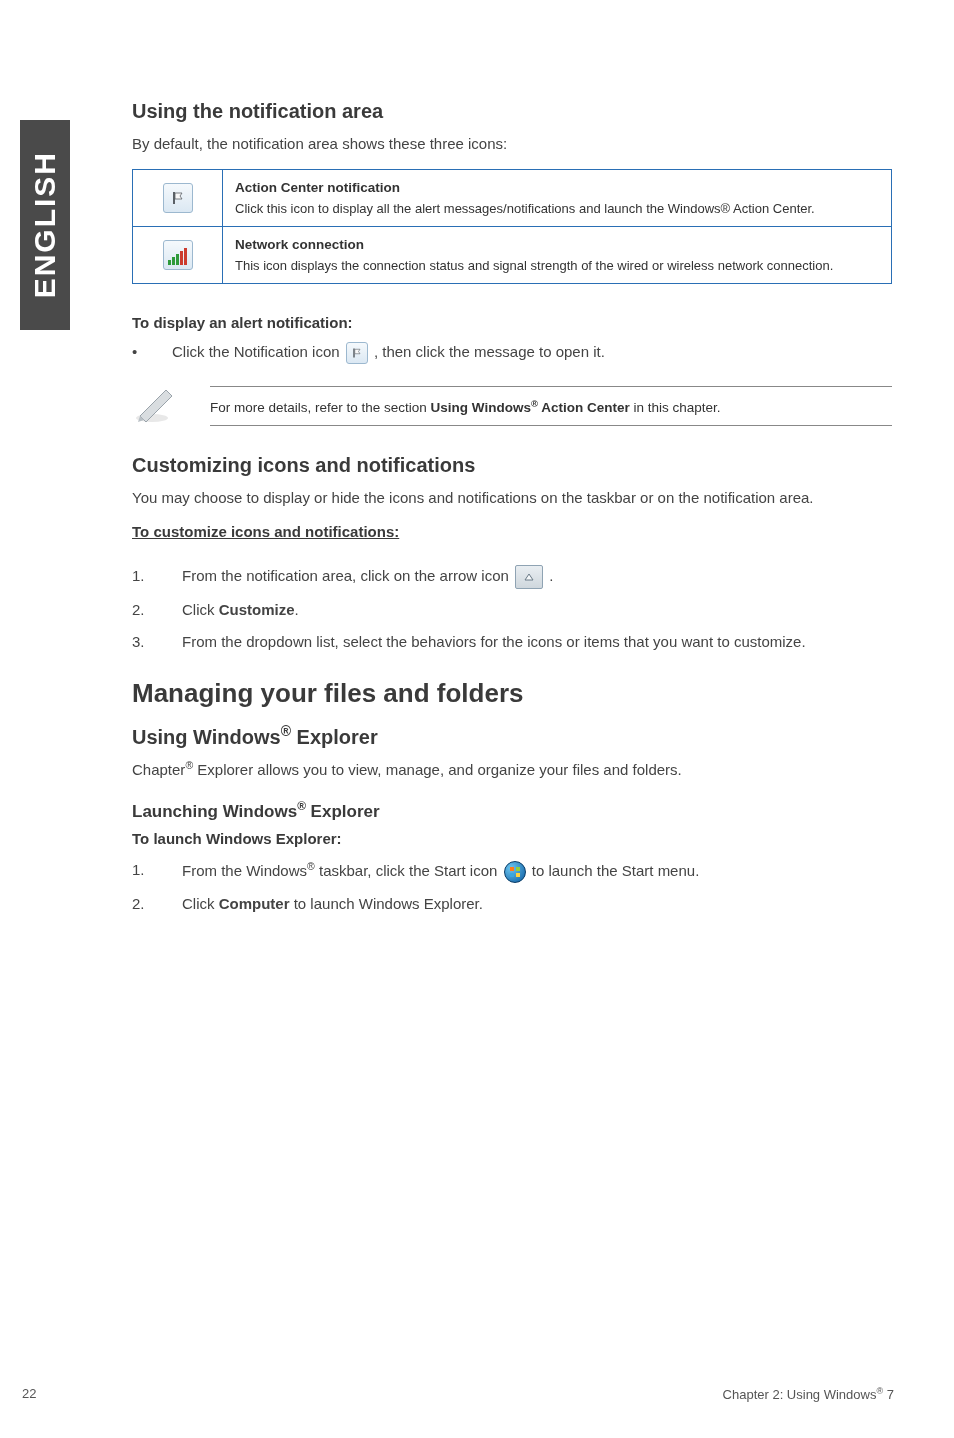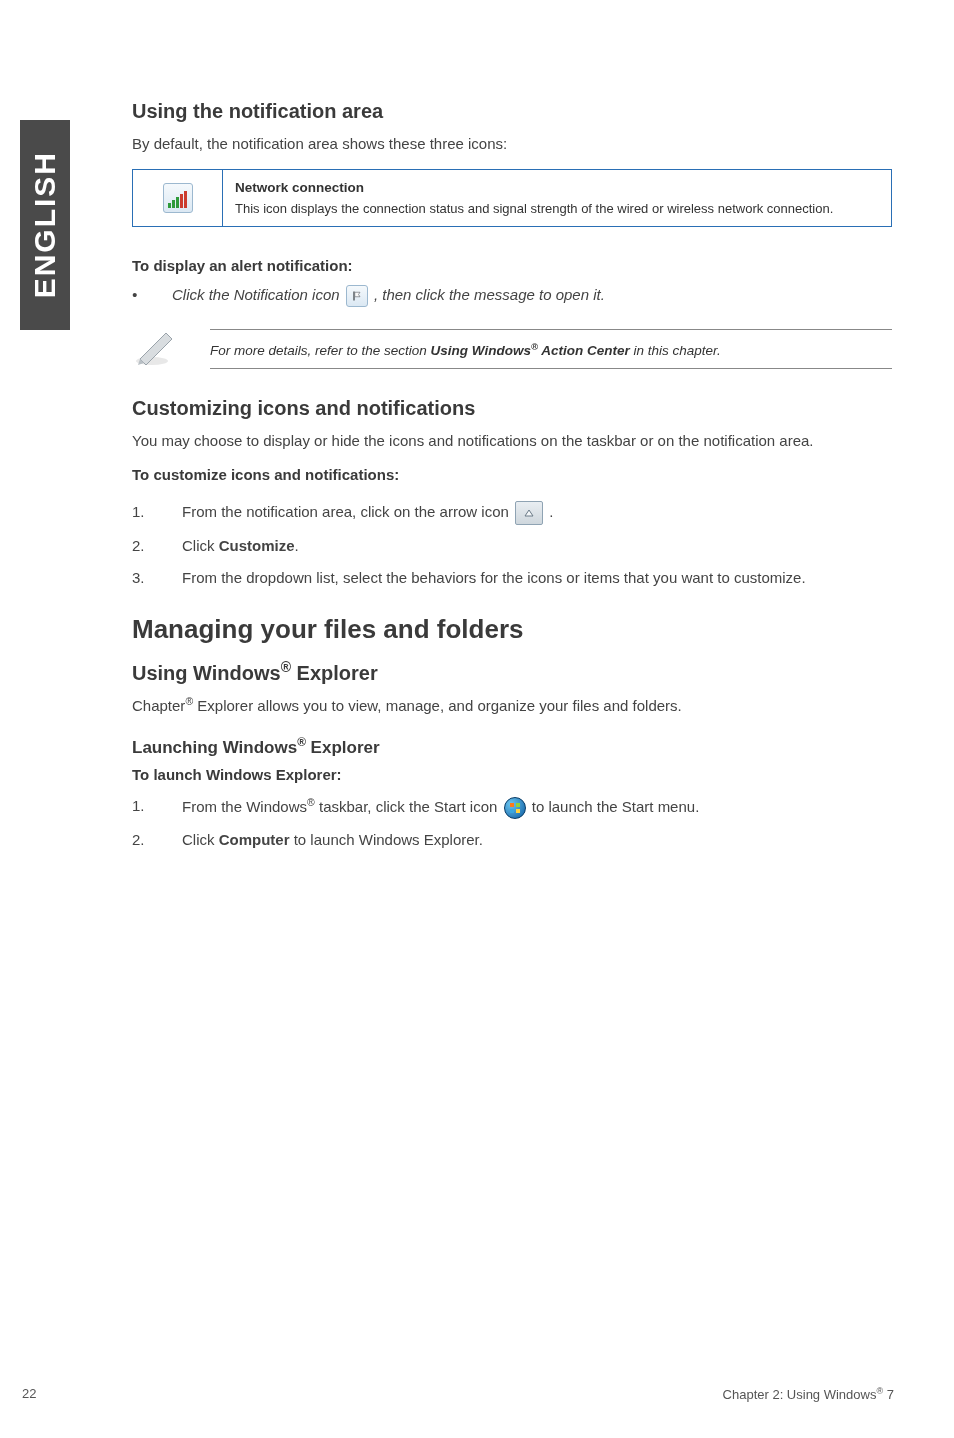--- a/index.html
+++ b/index.html
@@ -36,23 +36,23 @@
   h2.big-section { font-size: 26px; font-weight: bold; color: #3a3a3a; margin: 24px 0 14px 0; }
   p.body { font-size: 15px; color: #444; line-height: 1.45; margin-bottom: 14px; }
   .icon-table { width: 100%; border-collapse: collapse; margin-bottom: 30px; }
   .icon-table td { border: 1px solid #2a6fb5; padding: 10px 12px; vertical-align: middle; font-size: 13px; color: #333; }
   .icon-table td.icon-cell { width: 90px; text-align: center; }
   .icon-table .row-title { font-weight: bold; font-size: 13.5px; margin-bottom: 6px; display: block; }
   .icon-box { display:inline-block; }
   h3.sub { font-size: 17px; font-weight: bold; color: #3a3a3a; margin: 20px 0 8px 0; }
   h4.subsub { font-size: 15px; font-weight: bold; color: #3a3a3a; margin: 4px 0 10px 0; }
   ul.bullet { list-style: none; padding-left: 0; margin-bottom: 20px; }
-  ul.bullet li { font-size: 15px; color: #444; padding-left: 40px; position: relative; line-height: 1.5; font-style: italic; }
+  ul.bullet li { font-size: 15px; color: #444; padding-left: 40px; position: relative; line-height: 1.5; }
   ul.bullet li::before { content: "•"; position: absolute; left: 0; top: 0; }
-  .note-row { display: flex; align-items: center; gap: 30px; margin: 10px 0 26px 0; font-style: italic; }
+  .note-row { display: flex; align-items: center; gap: 30px; margin: 10px 0 26px 0; }
   .note-text-wrap { flex: 1; border-top: 1px solid #888; border-bottom: 1px solid #888; padding: 10px 0; font-size: 13.5px; color: #333; }
   ol.steps { padding-left: 0; list-style: none; counter-reset: step; }
   ol.steps li { font-size: 15px; color: #444; padding-left: 50px; position: relative; line-height: 1.5; margin-bottom: 10px; }
   ol.steps li .num { position: absolute; left: 0; top: 0; }
   .inline-icon { display: inline-block; vertical-align: middle; margin: 0 2px; }
   .footer { position: absolute; bottom: 36px; left: 22px; right: 60px; display: flex; justify-content: space-between; font-size: 13px; color: #555; }
   .sup { font-size: 0.7em; vertical-align: super; }
   
   .tray-flag { width:30px; height:30px; background:linear-gradient(#f5f9fc,#dbe8f3); border:1px solid #9cb8cf; border-radius:3px; display:inline-flex; align-items:center; justify-content:center; }
   .tray-net  { width:30px; height:30px; background:linear-gradient(#f5f9fc,#dbe8f3); border:1px solid #9cb8cf; border-radius:3px; display:inline-flex; align-items:flex-end; justify-content:center; gap:1px; padding-bottom:4px; }
@@ -69,20 +69,34 @@
     <span>ENGLISH</span>
   </div>
 
   <div class="content">
 
     <h2 class="section">Using the notification area</h2>
     <p class="body">By default, the notification area shows these three icons:</p>
 
     <table class="icon-table">
       <tbody>
+          <tr>
+        <td class="icon-cell">
+          <span class="icon-box tray-flag">
+            <svg width="16" height="16" viewBox="0 0 16 16">
+                  <rect x="3" y="2" width="2" height="12" fill="#5a6066"></rect>
+                  <path d="M5 3 L12 3 L10 6 L12 9 L5 9 Z" fill="#f8f8f8" stroke="#5a6066" stroke-width="0.8"></path>
+                </svg>
+          </span>
+        </td>
+        <td>
+          <span class="row-title">Action Center notification</span>
+          <span>Click this icon to display all the alert messages/notifications and launch the Windows® Action Center.</span>
+        </td>
+      </tr>
       <tr>
         <td class="icon-cell">
           <span class="icon-box tray-net">
             <span style="width:3px;height:5px;background:#2e9a3a;"></span>
             <span style="width:3px;height:8px;background:#2e9a3a;"></span>
             <span style="width:3px;height:11px;background:#2e9a3a;"></span>
             <span style="width:3px;height:14px;background:#cc3b2e;"></span>
             <span style="width:3px;height:17px;background:#cc3b2e;"></span>
           </span>
         </td>
@@ -116,21 +130,21 @@
           <path d="M8 32 L12 36 L6 38 Z" fill="#b9c0c5"></path>
         </svg>
       </span>
       <div class="note-text-wrap">
         <span>For more details, refer to the section </span><b><span>Using Windows</span><span class="sup">®</span><span> Action Center</span></b><span> in this chapter.</span>
       </div>
     </div>
 
     <h2 class="section">Customizing icons and notifications</h2>
     <p class="body">You may choose to display or hide the icons and notifications on the taskbar or on the notification area.</p>
-    <h4 class="subsub" style="margin-top:14px;margin-bottom:18px;">To customize icons and notifications:</h4>
+    <h4 class="subsub" style="margin-top:14px;margin-bottom:25px;text-decoration:underline;">To customize icons and notifications:</h4>
 
     <ol class="steps">
       <li>
         <span class="num">1.</span>
         <span>From the notification area, click on the arrow icon </span>
         <span class="inline-icon arrow-box">
           <svg width="12" height="10" viewBox="0 0 12 10">
               <path d="M6 2 L10 8 L2 8 Z" fill="#f5f8fa" stroke="#6a7a87" stroke-width="1"></path>
             </svg>
         </span>

